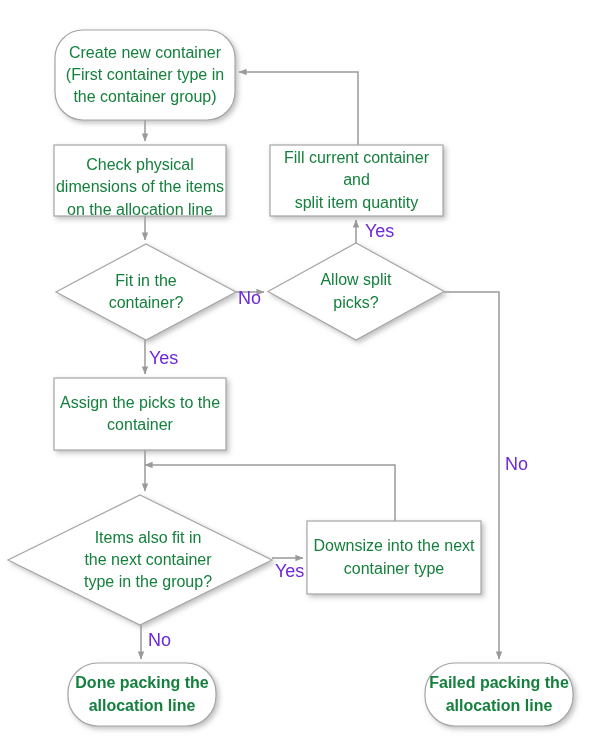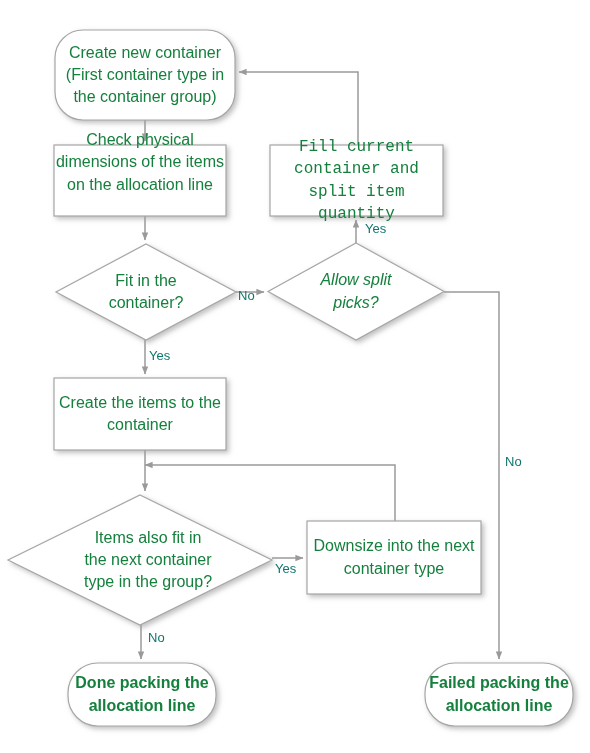--- a/index.html
+++ b/index.html
@@ -32,26 +32,25 @@
     align-items: center;
     justify-content: center;
     text-align: center;
     color: #15803d;
     font-size: 16px;
     line-height: 1.38;
     white-space: pre-line;
     pointer-events: none;
   }
   .node-label.italic {
-    font-style: italic;
   }
   .edge-label {
     position: absolute;
-    color: #0f766e;
-    font-size: 13px;
+    color: #6d28d9;
+    font-size: 18px;
     line-height: 1.2;
     white-space: nowrap;
     pointer-events: none;
   }
 </style>
 </head>
 <body>
 
 <div id="chart-root">
   <svg id="chart-svg" viewBox="0 0 590 753" xmlns="http://www.w3.org/2000/svg">
@@ -86,30 +85,30 @@
         <polygon points="140,495 272,560 140,625 8,560" fill="#ffffff" stroke="#a6a6a6" stroke-width="1.2" filter="url(#soft-shadow)"></polygon>
         <rect x="307" y="521" width="174" height="73" fill="#ffffff" stroke="#a6a6a6" stroke-width="1.2" filter="url(#soft-shadow)"></rect>
         <rect x="68" y="663" width="148" height="63" rx="30" ry="30" fill="#ffffff" stroke="#a6a6a6" stroke-width="1.2" filter="url(#soft-shadow)"></rect>
         <rect x="425" y="663" width="148" height="63" rx="30" ry="30" fill="#ffffff" stroke="#a6a6a6" stroke-width="1.2" filter="url(#soft-shadow)"></rect>
       </g>
   </svg>
   <div id="label-layer">
       <div class="node-label" style="left: 55px; top: 30px; width: 180px; height: 90px;">Create new container
 (First container type in
 the container group)</div>
-      <div class="node-label" style="left: 54px; top: 127px; width: 172px; height: 71px;">Check physical
+      <div class="node-label" style="left: 54px; top: 152px; width: 172px; height: 71px;">Check physical
 dimensions of the items
 on the allocation line</div>
-      <div class="node-label" style="left: 270px; top: 145px; width: 173px; height: 71px; font-family: Liberation Mono, monospace;">Fill current container and
+      <div class="node-label" style="left: 270px; top: 145px; width: 173px; height: 71px;">Fill current container and
 split item quantity</div>
       <div class="node-label" style="left: 56px; top: 244px; width: 180px; height: 96px;">Fit in the
 container?</div>
       <div class="node-label italic" style="left: 268px; top: 243px; width: 176px; height: 97px;">Allow split
 picks?</div>
-      <div class="node-label" style="left: 54px; top: 378px; width: 172px; height: 72px;">Create the items to the
+      <div class="node-label" style="left: 54px; top: 378px; width: 172px; height: 72px;">Assign the picks to the
 container</div>
       <div class="node-label" style="left: 16px; top: 495px; width: 264px; height: 130px;">Items also fit in
 the next container
 type in the group?</div>
       <div class="node-label" style="left: 307px; top: 521px; width: 174px; height: 73px; text-align: center;">Downsize into the next
 container type</div>
       <div class="node-label" style="left: 68px; top: 663px; width: 148px; height: 63px; font-weight: bold;">Done packing the
 allocation line</div>
       <div class="node-label" style="left: 425px; top: 663px; width: 148px; height: 63px; font-weight: bold;">Failed packing the
 allocation line</div>

